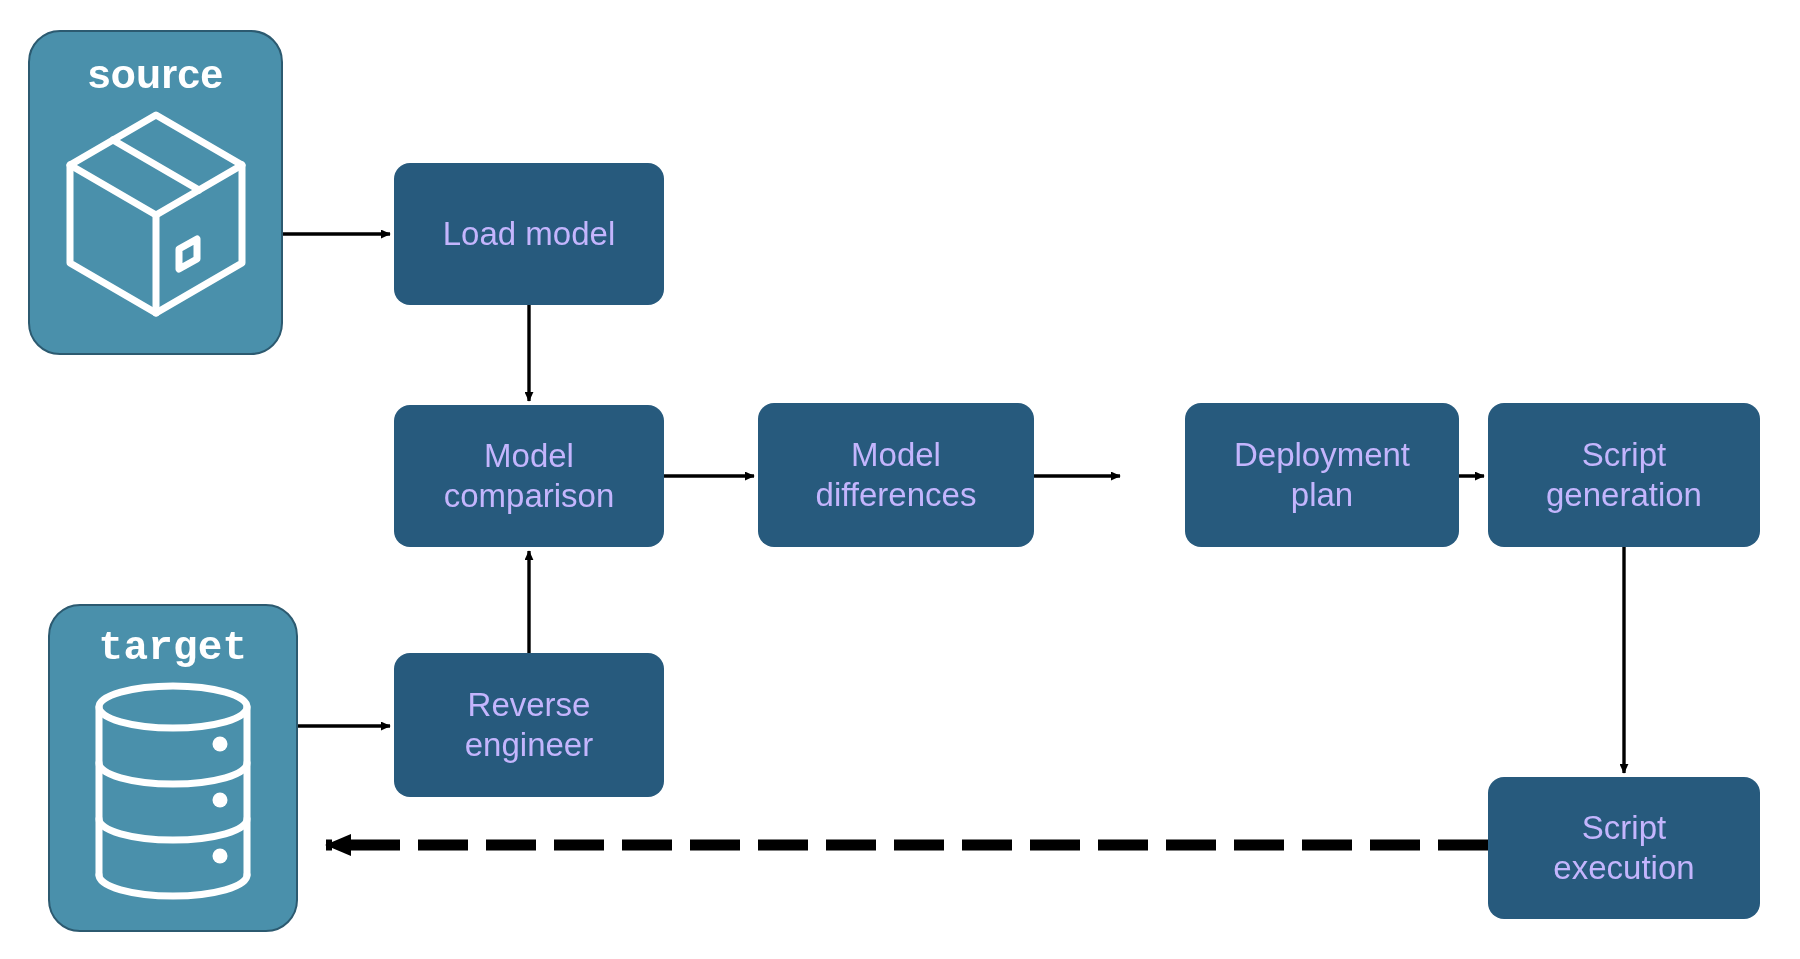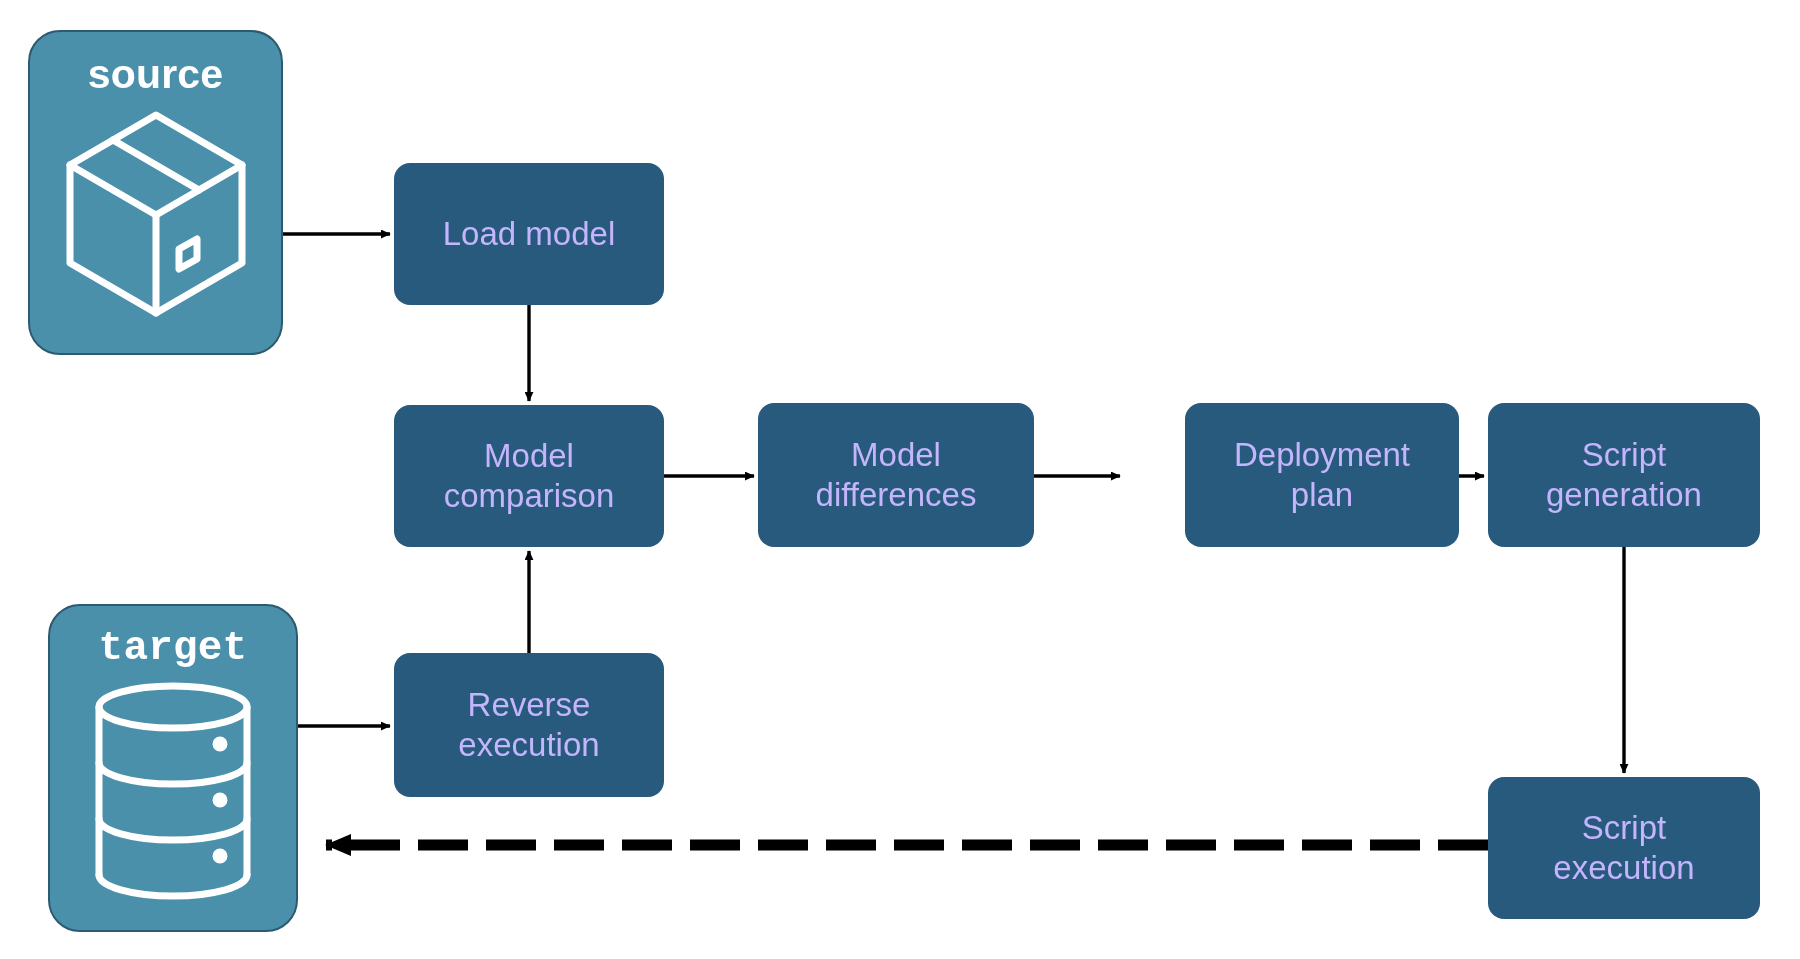--- a/index.html
+++ b/index.html
@@ -190,21 +190,21 @@
 plan</span>
   </div>
 
   <div class="procbox" style="left:1488px; top:403px; width:272px; height:144px;">
     <span class="label">Script
 generation</span>
   </div>
 
   <div class="procbox" style="left:394px; top:653px; width:270px; height:144px;">
     <span class="label">Reverse
-execution</span>
+engineer</span>
   </div>
 
   <div class="procbox" style="left:1488px; top:777px; width:272px; height:142px;">
     <span class="label">Script
 execution</span>
   </div>
 
 </div>
 
 </body></html>

